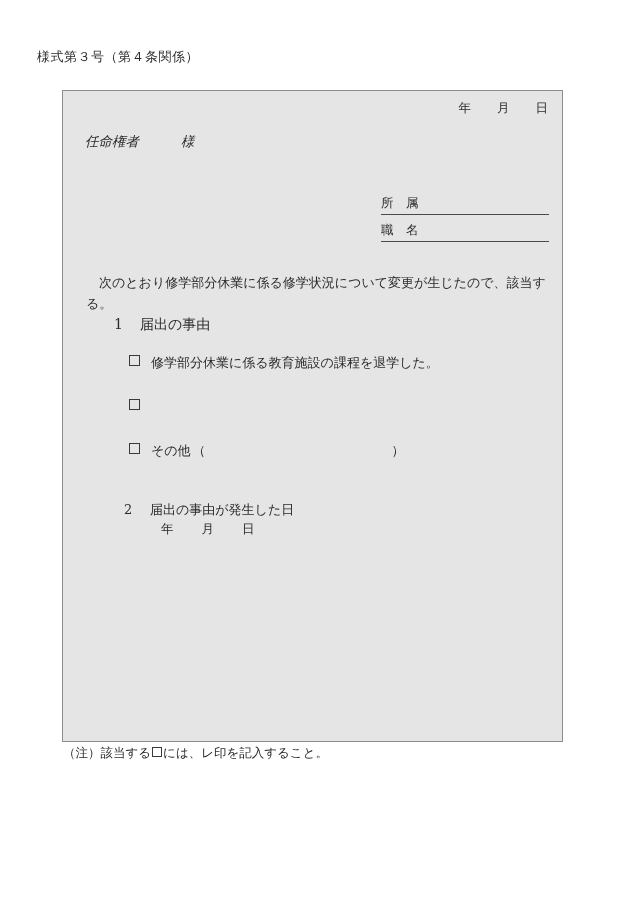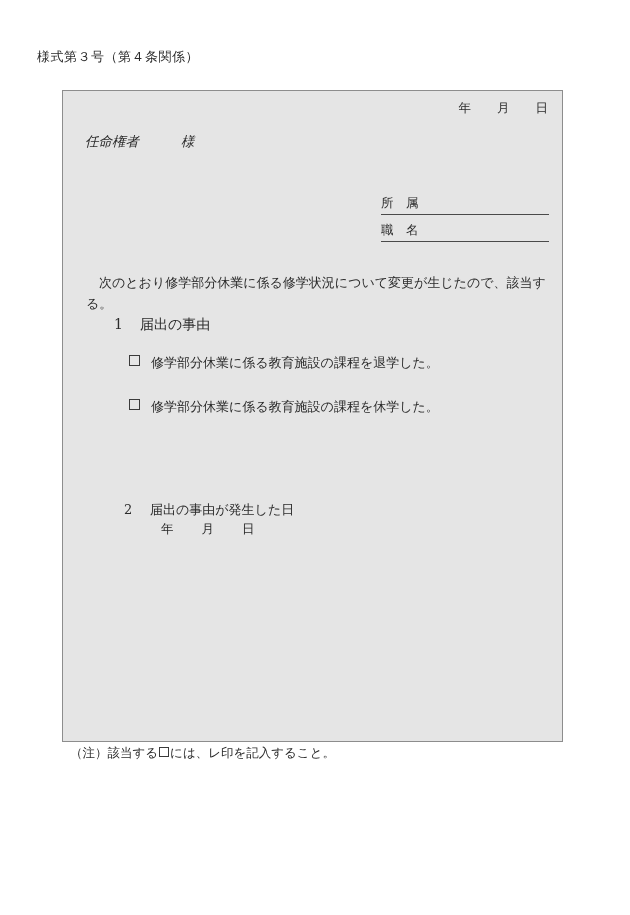--- a/index.html
+++ b/index.html
@@ -157,21 +157,21 @@
     left: 98px;
     top: 430px;
     font-size: 12.5px;
     white-space: nowrap;
   }
   .date-line-event .sp { display: inline-block; width: 28px; }
 
   
   .note {
     position: absolute;
-    left: 70px;
+    left: 63px;
     top: 745px;
     font-size: 12.5px;
     white-space: nowrap;
   }
   .note .sq {
     display: inline-block;
     width: 10px;
     height: 10px;
     border: 1.2px solid #3a3a3a;
     margin: 0 1px;
@@ -209,21 +209,24 @@
 
     <div class="section-1">
       <span class="sec-num">1</span><span>届出の事由</span>
     </div>
 
     <div class="choices">
       <div class="choice">
         <span class="cbox"></span><span>修学部分休業に係る教育施設の課程を退学した。</span>
       </div>
       <div class="choice">
-        <span class="cbox"></span><span>修学部分休業に係る教育施設の課程を休学した。</span>
+        <span class="cbox"></span>
+      </div>
+      <div class="choice choice-other">
+        <span class="cbox"></span><span>その他</span><span class="paren-open">（</span><span class="blank"></span><span>）</span>
       </div>
     </div>
 
     <div class="section-2">
       <span class="sec-num">2</span><span>届出の事由が発生した日</span>
     </div>
 
     <div class="date-line-event">
       <span>年</span><span class="sp"></span><span>月</span><span class="sp"></span><span>日</span>
     </div>

